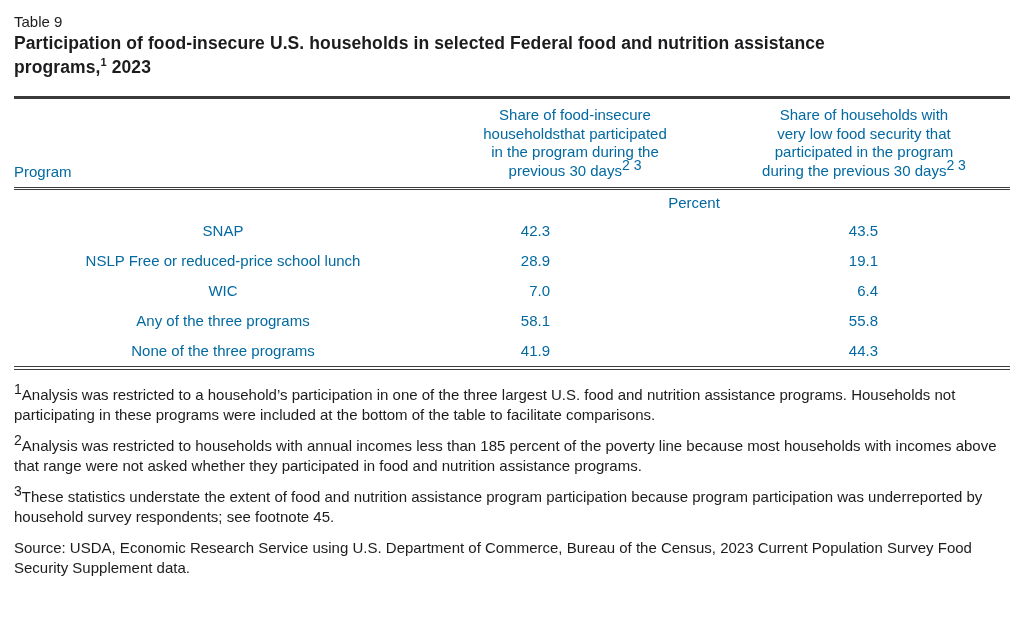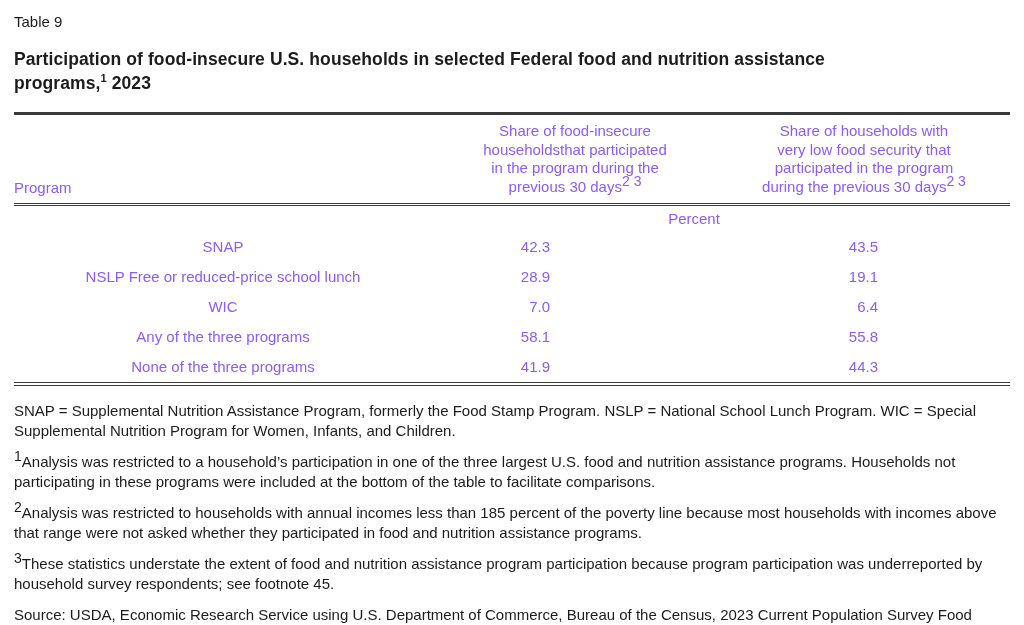--- a/index.html
+++ b/index.html
@@ -13,21 +13,21 @@
     font-family: "Liberation Sans", sans-serif;
     color: #1c1c1e;
     overflow: hidden;
   }
   .page {
     padding: 10px 14px 0 14px;
   }
   .caption {
     font-size: 15px;
     line-height: 19px;
-    margin: 2px 0 16px 0;
+    margin: 2px 0 0 0;
   }
   .title {
     font-size: 17.5px;
     font-weight: bold;
     line-height: 24px;
     margin: 0 0 17px 0;
     letter-spacing: 0.1px;
   }
   .title sup { font-size: 11px; line-height: 0; }
 
@@ -38,21 +38,21 @@
     border-top: 3px solid #3a3a3a;
     border-bottom: 4px double #3a3a3a;
   }
   col.c-program { width: 418px; }
   col.c-val2    { width: 286px; }
   col.c-val3    { width: 292px; }
 
   th, td {
     font-weight: normal;
     font-size: 15px;
-    color: #8b5cf6;
+    color: #0369a1;
   }
   thead th {
     vertical-align: bottom;
     border-bottom: 3px double #3c3c3c;
     padding: 7px 0 7px 0;
   }
   th.h-program { text-align: left; }
   th.h-num { text-align: center; line-height: 18.5px; }
   .hdr-text { white-space: pre-line; }
   thead sup, .note sup { font-size: 14px; line-height: 0; }
@@ -136,20 +136,19 @@
       </tr>
       <tr>
         <td class="cell-program">None of the three programs</td>
         <td class="cell-val2">41.9</td>
         <td class="cell-val3">44.3</td>
       </tr>
     </tbody>
   </table>
 
   <div class="notes">
-    <p class="note">SNAP = Supplemental Nutrition Assistance Program, formerly the Food Stamp Program. NSLP = National School Lunch Program. WIC = Special Supplemental Nutrition Program for Women, Infants, and Children.</p>
     <p class="note"><sup>1</sup><span>Analysis was restricted to a household’s participation in one of the three largest U.S. food and nutrition assistance programs. Households not participating in these programs were included at the bottom of the table to facilitate comparisons.</span></p>
     <p class="note"><sup>2</sup><span>Analysis was restricted to households with annual incomes less than 185 percent of the poverty line because most households with incomes above that range were not asked whether they participated in food and nutrition assistance programs.</span></p>
     <p class="note"><sup>3</sup><span>These statistics understate the extent of food and nutrition assistance program participation because program participation was underreported by household survey respondents; see footnote 45.</span></p>
     <p class="note">Source: USDA, Economic Research Service using U.S. Department of Commerce, Bureau of the Census, 2023 Current Population Survey Food Security Supplement data.</p>
   </div>
 
 </div>
 
 </body></html>

